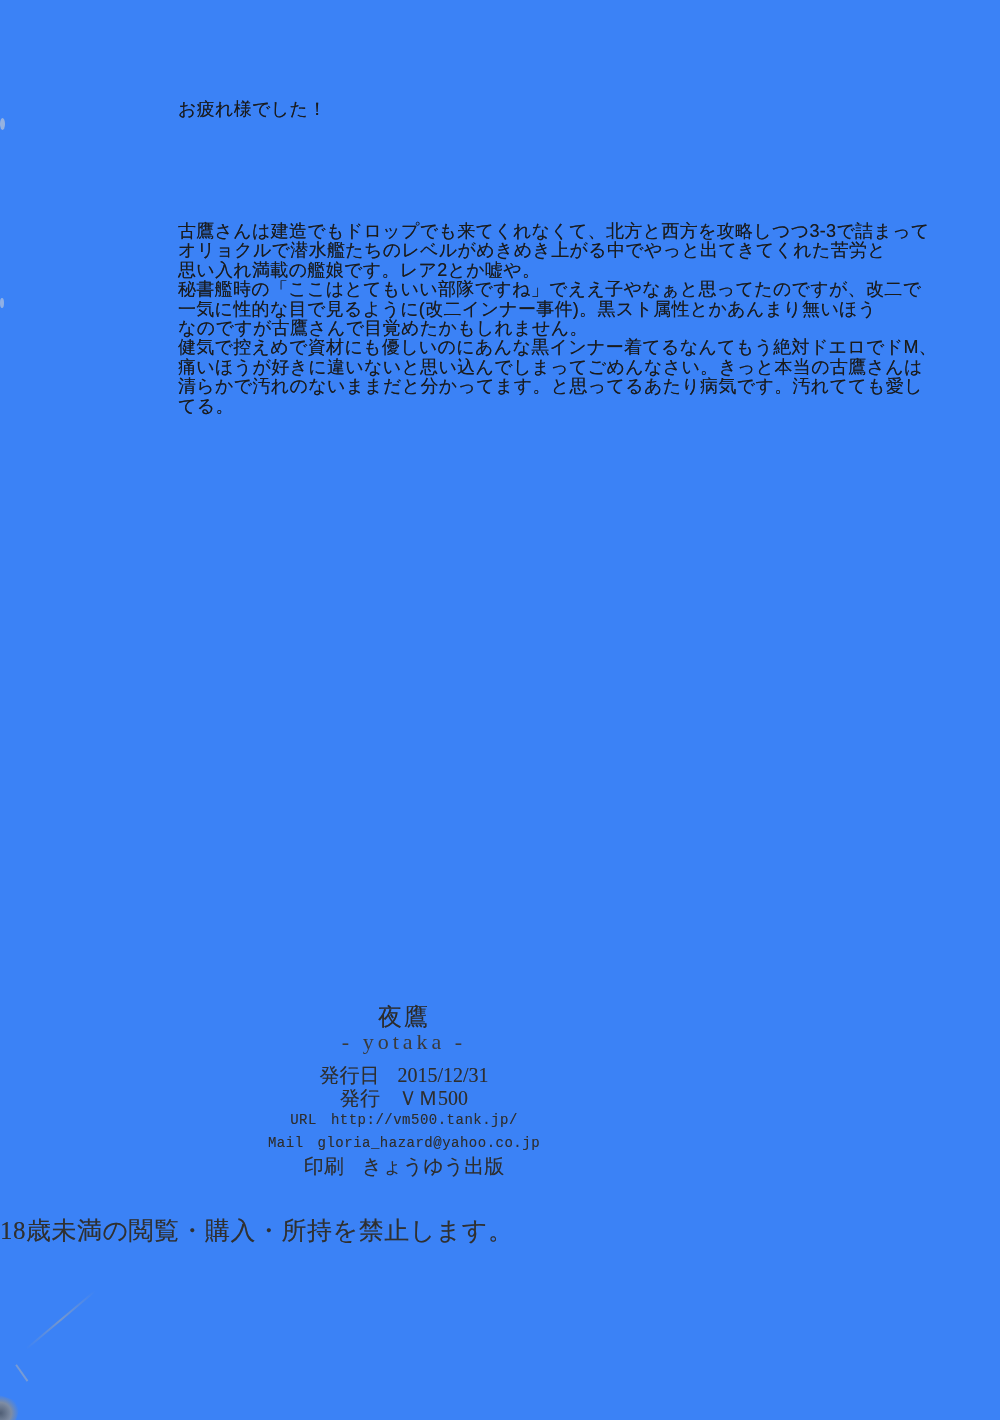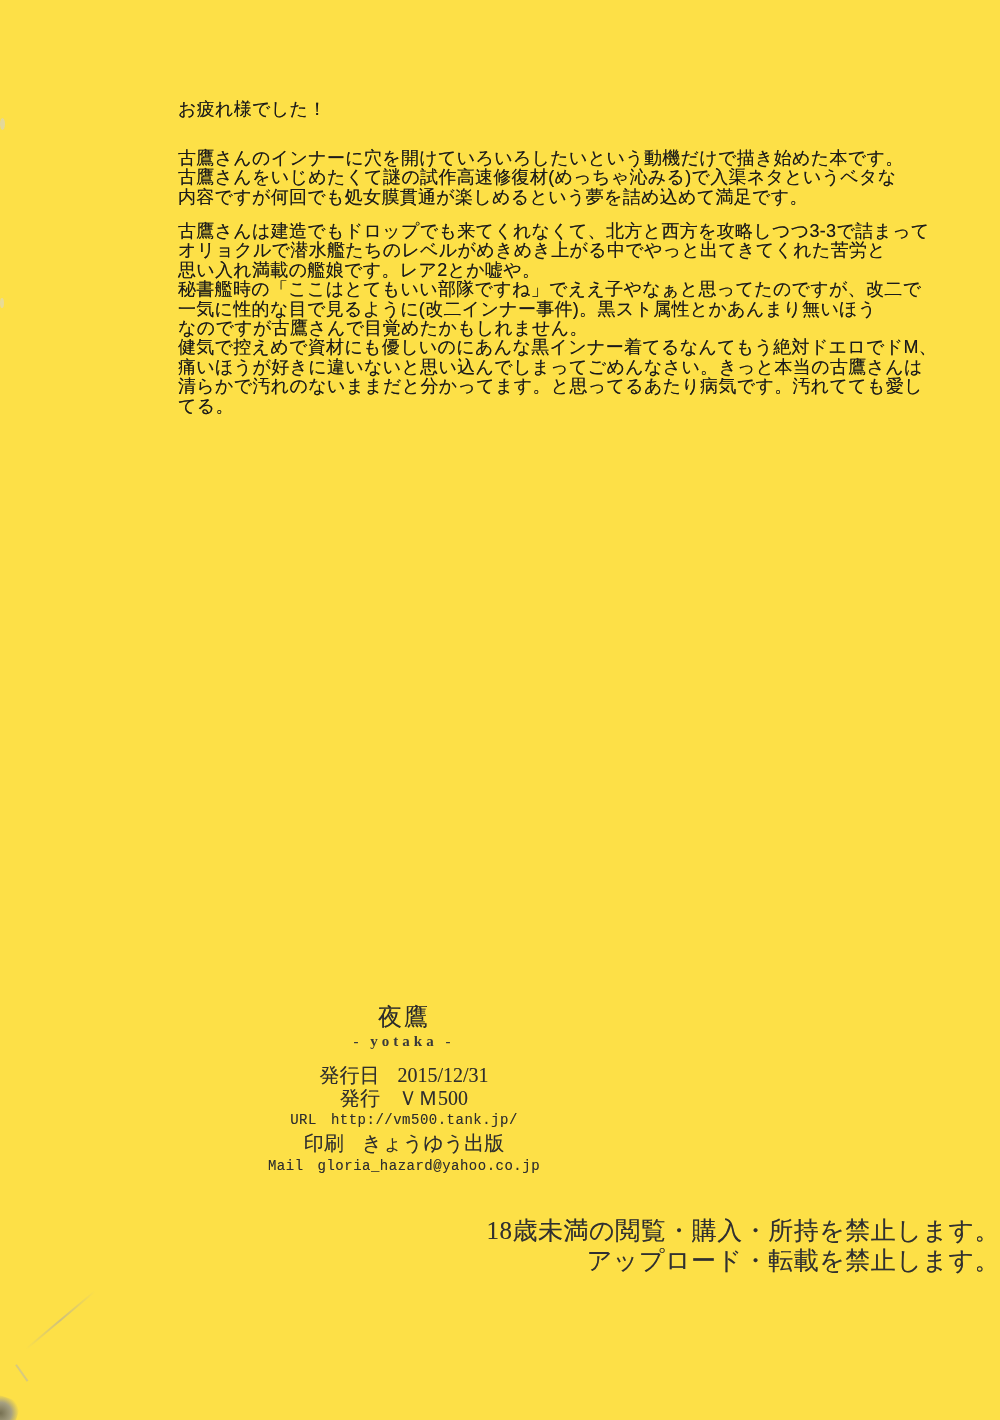--- a/index.html
+++ b/index.html
@@ -5,21 +5,21 @@
   html, body {
     margin: 0;
     padding: 0;
     background: #e9e9e9;
   }
   .page {
     position: relative;
     width: 1000px;
     height: 1420px;
     margin: 0 auto;
-    background: #fde047;
+    background: #3b82f6;
     overflow: hidden;
     font-family: "Liberation Sans", sans-serif;
     color: #1c1c1c;
   }
   
   .txt {
     position: absolute;
     left: 178px;
     right: 60px;
     margin: 0;
@@ -48,25 +48,24 @@
     font-family: "Liberation Serif", serif;
     color: #2b2b2b;
   }
   .c-title {
     font-size: 24px;
     line-height: 27px;
     letter-spacing: 2px;
     text-shadow: 0 0 0.5px rgba(40,40,40,0.4);
   }
   .c-sub {
-    font-size: 15px;
+    font-size: 22px;
     line-height: 21px;
     letter-spacing: 4px;
     color: #3a3a3a;
-    font-weight: bold;
   }
   .c-rows { margin-top: 12px; }
   .c-row {
     font-size: 20px;
     line-height: 22.7px;
     color: #2e2e2e;
     text-shadow: 0 0 0.4px rgba(40,40,40,0.35);
   }
   .c-row .c-label { margin-right: 18px; margin-top: 8px; }
   .c-row.mono {
@@ -75,21 +74,21 @@
     letter-spacing: 0.5px;
   }
   .c-row.mono .c-label { margin-right: 14px; }
 
   
   .warning {
     position: absolute;
     top: 1216px;
     left: 0;
     width: 1000px;
-    text-align: right;
+    text-align: left;
     font-family: "Liberation Serif", serif;
     font-size: 25px;
     line-height: 29.5px;
     letter-spacing: 0.5px;
     color: #303030;
     text-shadow: 0 0 0.6px rgba(40,40,40,0.4);
   }
 
   
   .smudge-corner {
@@ -136,23 +135,20 @@
     border-radius: 50%;
   }
 </style>
 </head>
 <body>
 
 <div class="page">
 
   <p class="txt greeting">お疲れ様でした！</p>
 
-  <p class="txt intro">古鷹さんのインナーに穴を開けていろいろしたいという動機だけで描き始めた本です。
-古鷹さんをいじめたくて謎の試作高速修復材(めっちゃ沁みる)で入渠ネタというベタな
-内容ですが何回でも処女膜貫通が楽しめるという夢を詰め込めて満足です。</p>
 
   <p class="txt main-para">古鷹さんは建造でもドロップでも来てくれなくて、北方と西方を攻略しつつ3-3で詰まって
 オリョクルで潜水艦たちのレベルがめきめき上がる中でやっと出てきてくれた苦労と
 思い入れ満載の艦娘です。レア2とか嘘や。
 秘書艦時の「ここはとてもいい部隊ですね」でええ子やなぁと思ってたのですが、改二で
 一気に性的な目で見るように(改二インナー事件)。黒スト属性とかあんまり無いほう
 なのですが古鷹さんで目覚めたかもしれません。
 健気で控えめで資材にも優しいのにあんな黒インナー着てるなんてもう絶対ドエロでドM、
 痛いほうが好きに違いないと思い込んでしまってごめんなさい。きっと本当の古鷹さんは
 清らかで汚れのないままだと分かってます。と思ってるあたり病気です。汚れてても愛してる。</p>
@@ -167,32 +163,31 @@
     <div class="c-rows">
       <div class="c-row">
         <span class="c-label">発行日</span><span class="c-value">2015/12/31</span>
       </div>
       <div class="c-row">
         <span class="c-label">発行</span><span class="c-value">ＶＭ500</span>
       </div>
       <div class="c-row mono">
         <span class="c-label">URL</span><span class="c-value">http://vm500.tank.jp/</span>
       </div>
+      <div class="c-row mono">
+        <span class="c-label">Mail</span><span class="c-value">gloria_hazard@yahoo.co.jp</span>
+      </div>
       <div class="c-row">
         <span class="c-label">印刷</span><span class="c-value">きょうゆう出版</span>
-      </div>
-      <div class="c-row mono">
-        <span class="c-label">Mail</span><span class="c-value">gloria_hazard@yahoo.co.jp</span>
       </div>
     </div>
   </div>
 
   <div class="warning">
     <div>18歳未満の閲覧・購入・所持を禁止します。</div>
-    <div>アップロード・転載を禁止します。</div>
   </div>
 
   <div class="smudge-corner"></div>
   <div class="scratch-1"></div>
   <div class="scratch-2"></div>
   <div class="edge-mark-1"></div>
   <div class="edge-mark-2"></div>
 
 </div>
 

